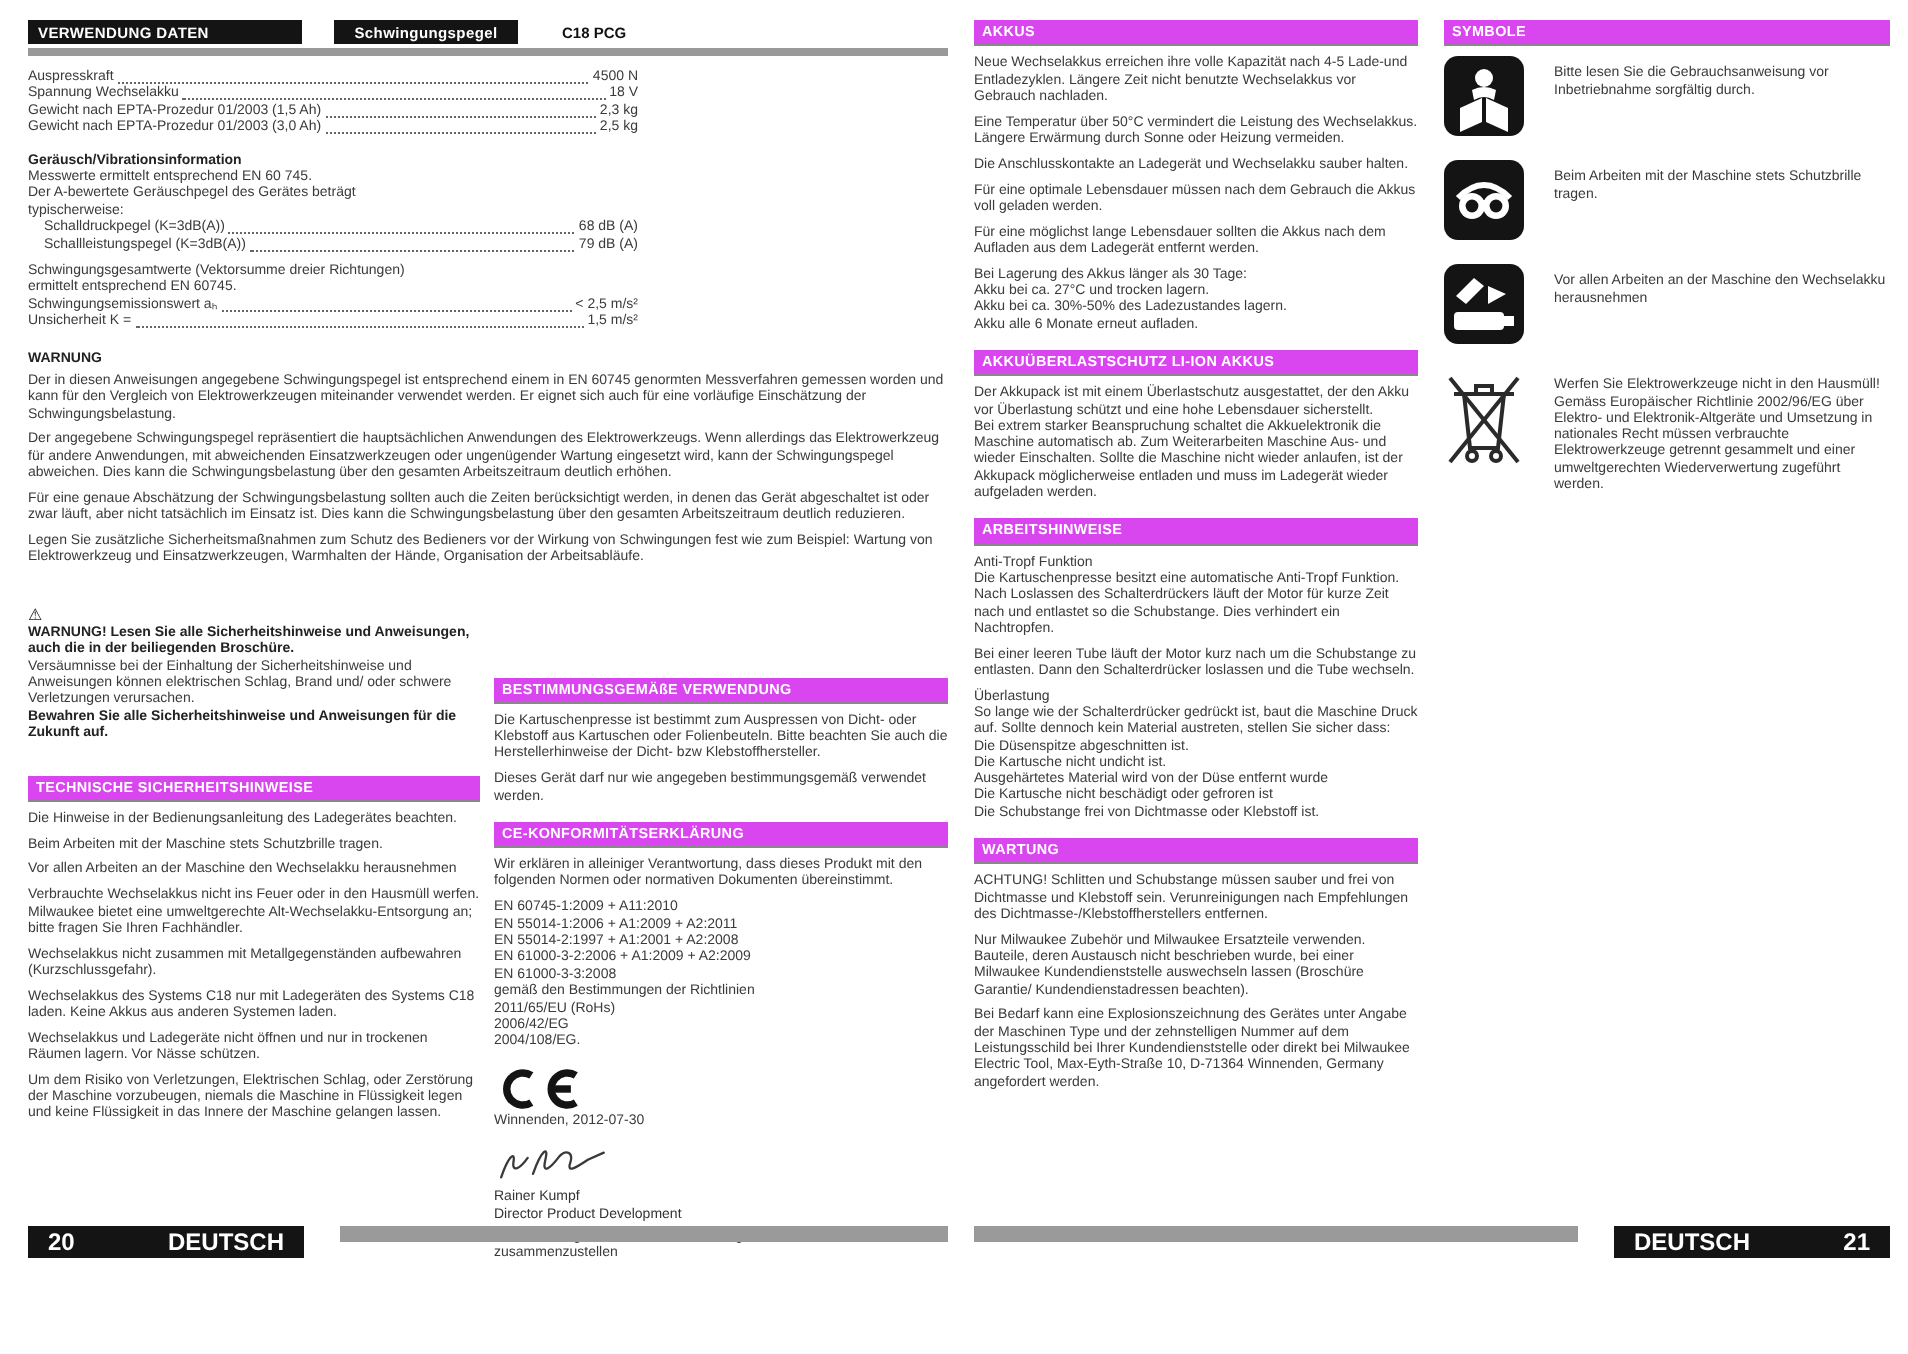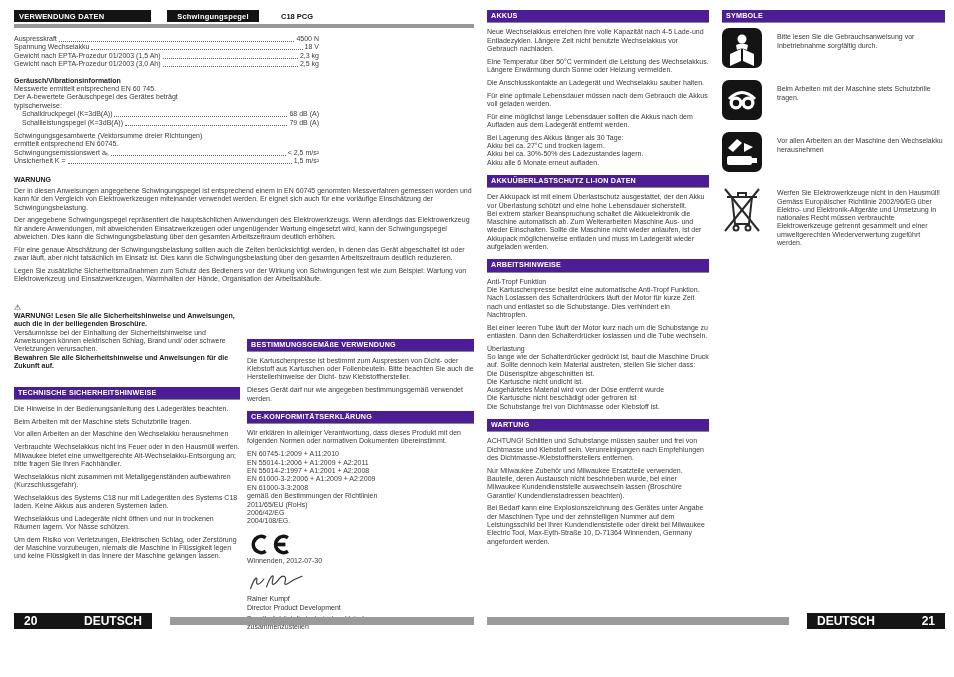--- a/index.html
+++ b/index.html
@@ -39,39 +39,39 @@
   .warn-paras{margin-top:3px;}
 
   
   .cols{display:flex;margin-top:12px;}
   .col{font-size:7px;line-height:8.3px;}
   .col-a{width:226px;margin-right:7px;}
   .col-b{width:227px;margin-top:43px;}
   .colr-a{width:222px;margin-right:13px;}
   .colr-b{width:223px;}
 
-  .sec-bar{background:#4c1d95;color:#fff;font-weight:bold;font-size:7.2px;
+  .sec-bar{background:#d946ef;color:#fff;font-weight:bold;font-size:7.2px;
     padding:2px 4px;margin:8px 0 5px;letter-spacing:.2px;border-bottom:1px solid #888;}
   .sec-bar.first{margin-top:0;}
 
   .bold{font-weight:bold;color:#222;}
   .blockline{display:block;}
   .tri{font-size:8px;line-height:8px;color:#222;}
 
   .ce-logo{margin:8px 0 2px;display:block;}
   .sig{display:block;margin:6px 0 1px;}
   .sig-lines{font-size:7px;line-height:8.3px;}
 
   
   .symbol-row{display:flex;margin-bottom:12px;}
   .symbol-icon{flex:0 0 40px;margin-right:15px;}
   .symbol-text{font-size:7px;line-height:8.3px;color:#3a3a3a;padding-top:5px;}
 
   
-  .footer{position:absolute;top:613px;display:flex;align-items:center;height:16px;gap:18px;}
+  .footer{position:absolute;top:613px;display:flex;align-items:flex-start;height:16px;gap:18px;}
   .footer-left-pos{left:14px;width:460px;}
   .footer-right-pos{left:487px;width:458px;}
   .footer-black{background:#141414;color:#fff;font-weight:bold;font-size:12px;
     display:flex;align-items:center;justify-content:space-between;
     min-width:138px;box-sizing:border-box;height:16px;padding:0 10px;}
   .footer-gray{flex:1;height:8px;background:#9a9a9a;}
 </style>
 </head>
 <body>
 
@@ -235,21 +235,21 @@
       <p class="para">Neue Wechselakkus erreichen ihre volle Kapazität nach 4-5 Lade-und Entladezyklen. Längere Zeit nicht benutzte Wechselakkus vor Gebrauch nachladen.</p>
           <p class="para">Eine Temperatur über 50°C vermindert die Leistung des Wechselakkus. Längere Erwärmung durch Sonne oder Heizung vermeiden.</p>
           <p class="para">Die Anschlusskontakte an Ladegerät und Wechselakku sauber halten.</p>
           <p class="para">Für eine optimale Lebensdauer müssen nach dem Gebrauch die Akkus voll geladen werden.</p>
           <p class="para">Für eine möglichst lange Lebensdauer sollten die Akkus nach dem Aufladen aus dem Ladegerät entfernt werden.</p>
           <p class="para">Bei Lagerung des Akkus länger als 30 Tage:
 Akku bei ca. 27°C und trocken lagern.
 Akku bei ca. 30%-50% des Ladezustandes lagern.
 Akku alle 6 Monate erneut aufladen.</p>
         </div>
-      <div class="sec-bar">AKKUÜBERLASTSCHUTZ LI-ION DATEN</div>
+      <div class="sec-bar">AKKUÜBERLASTSCHUTZ LI-ION AKKUS</div>
       <div>
 
       <p class="para">Der Akkupack ist mit einem Überlastschutz ausgestattet, der den Akku vor Überlastung schützt und eine hohe Lebensdauer sicherstellt.
 Bei extrem starker Beanspruchung schaltet die Akkuelektronik die Maschine automatisch ab. Zum Weiterarbeiten Maschine Aus- und wieder Einschalten. Sollte die Maschine nicht wieder anlaufen, ist der Akkupack möglicherweise entladen und muss im Ladegerät wieder aufgeladen werden.</p>
         </div>
       <div class="sec-bar">ARBEITSHINWEISE</div>
       <div>
 
       <p class="para">Anti-Tropf Funktion
 Die Kartuschenpresse besitzt eine automatische Anti-Tropf Funktion. Nach Loslassen des Schalterdrückers läuft der Motor für kurze Zeit nach und entlastet so die Schubstange. Dies verhindert ein Nachtropfen.</p>

